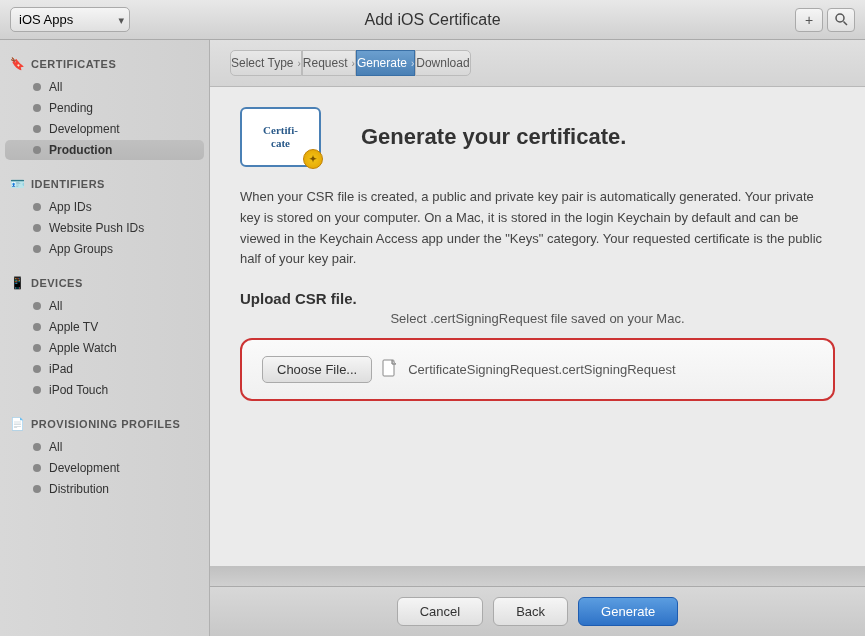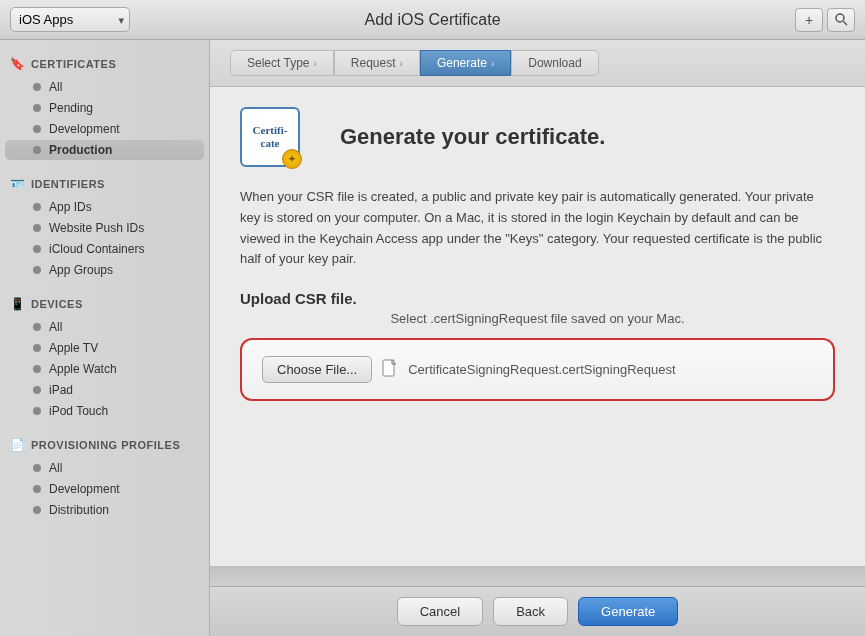--- a/index.html
+++ b/index.html
@@ -158,21 +158,21 @@
       border-bottom: 1px solid #b8b8b8;
       padding: 10px 20px;
       display: flex;
       align-items: center;
       gap: 0;
       flex-shrink: 0;
     }
     .step {
       display: flex;
       align-items: center;
-      padding: 5px 16px;
+      padding: 5px 0;
       font-size: 12px;
       color: #555;
       background: linear-gradient(to bottom, #e8e8e8, #d8d8d8);
       border: 1px solid #bbb;
       position: relative;
       cursor: pointer;
     }
     .step:first-child {
       border-radius: 5px 0 0 5px;
     }
@@ -199,21 +199,21 @@
       flex: 1;
       padding: 20px 30px;
       overflow-y: auto;
     }
     .content-header {
       display: flex;
       align-items: center;
       margin-bottom: 20px;
     }
     .cert-icon {
-      width: 60px;
+      width: 81px;
       height: 60px;
       border: 2px solid #4a80b5;
       border-radius: 6px;
       background: white;
       display: flex;
       align-items: center;
       justify-content: center;
       margin-right: 20px;
       flex-shrink: 0;
     }
@@ -376,23 +376,20 @@
       <span class="sidebar-section-icon">🪪</span>
       <span>Identifiers</span>
     </div>
     <div class="sidebar-item">
       <span>App IDs</span>
     </div>
     <div class="sidebar-item">
       <span>Website Push IDs</span>
     </div>
     <div class="sidebar-item">
-      <span>iCloud Containers</span>
-    </div>
-    <div class="sidebar-item">
       <span>App Groups</span>
     </div>
 
     <div class="sidebar-section-header">
       <span class="sidebar-section-icon">📱</span>
       <span>Devices</span>
     </div>
     <div class="sidebar-item">
       <span>All</span>
     </div>

